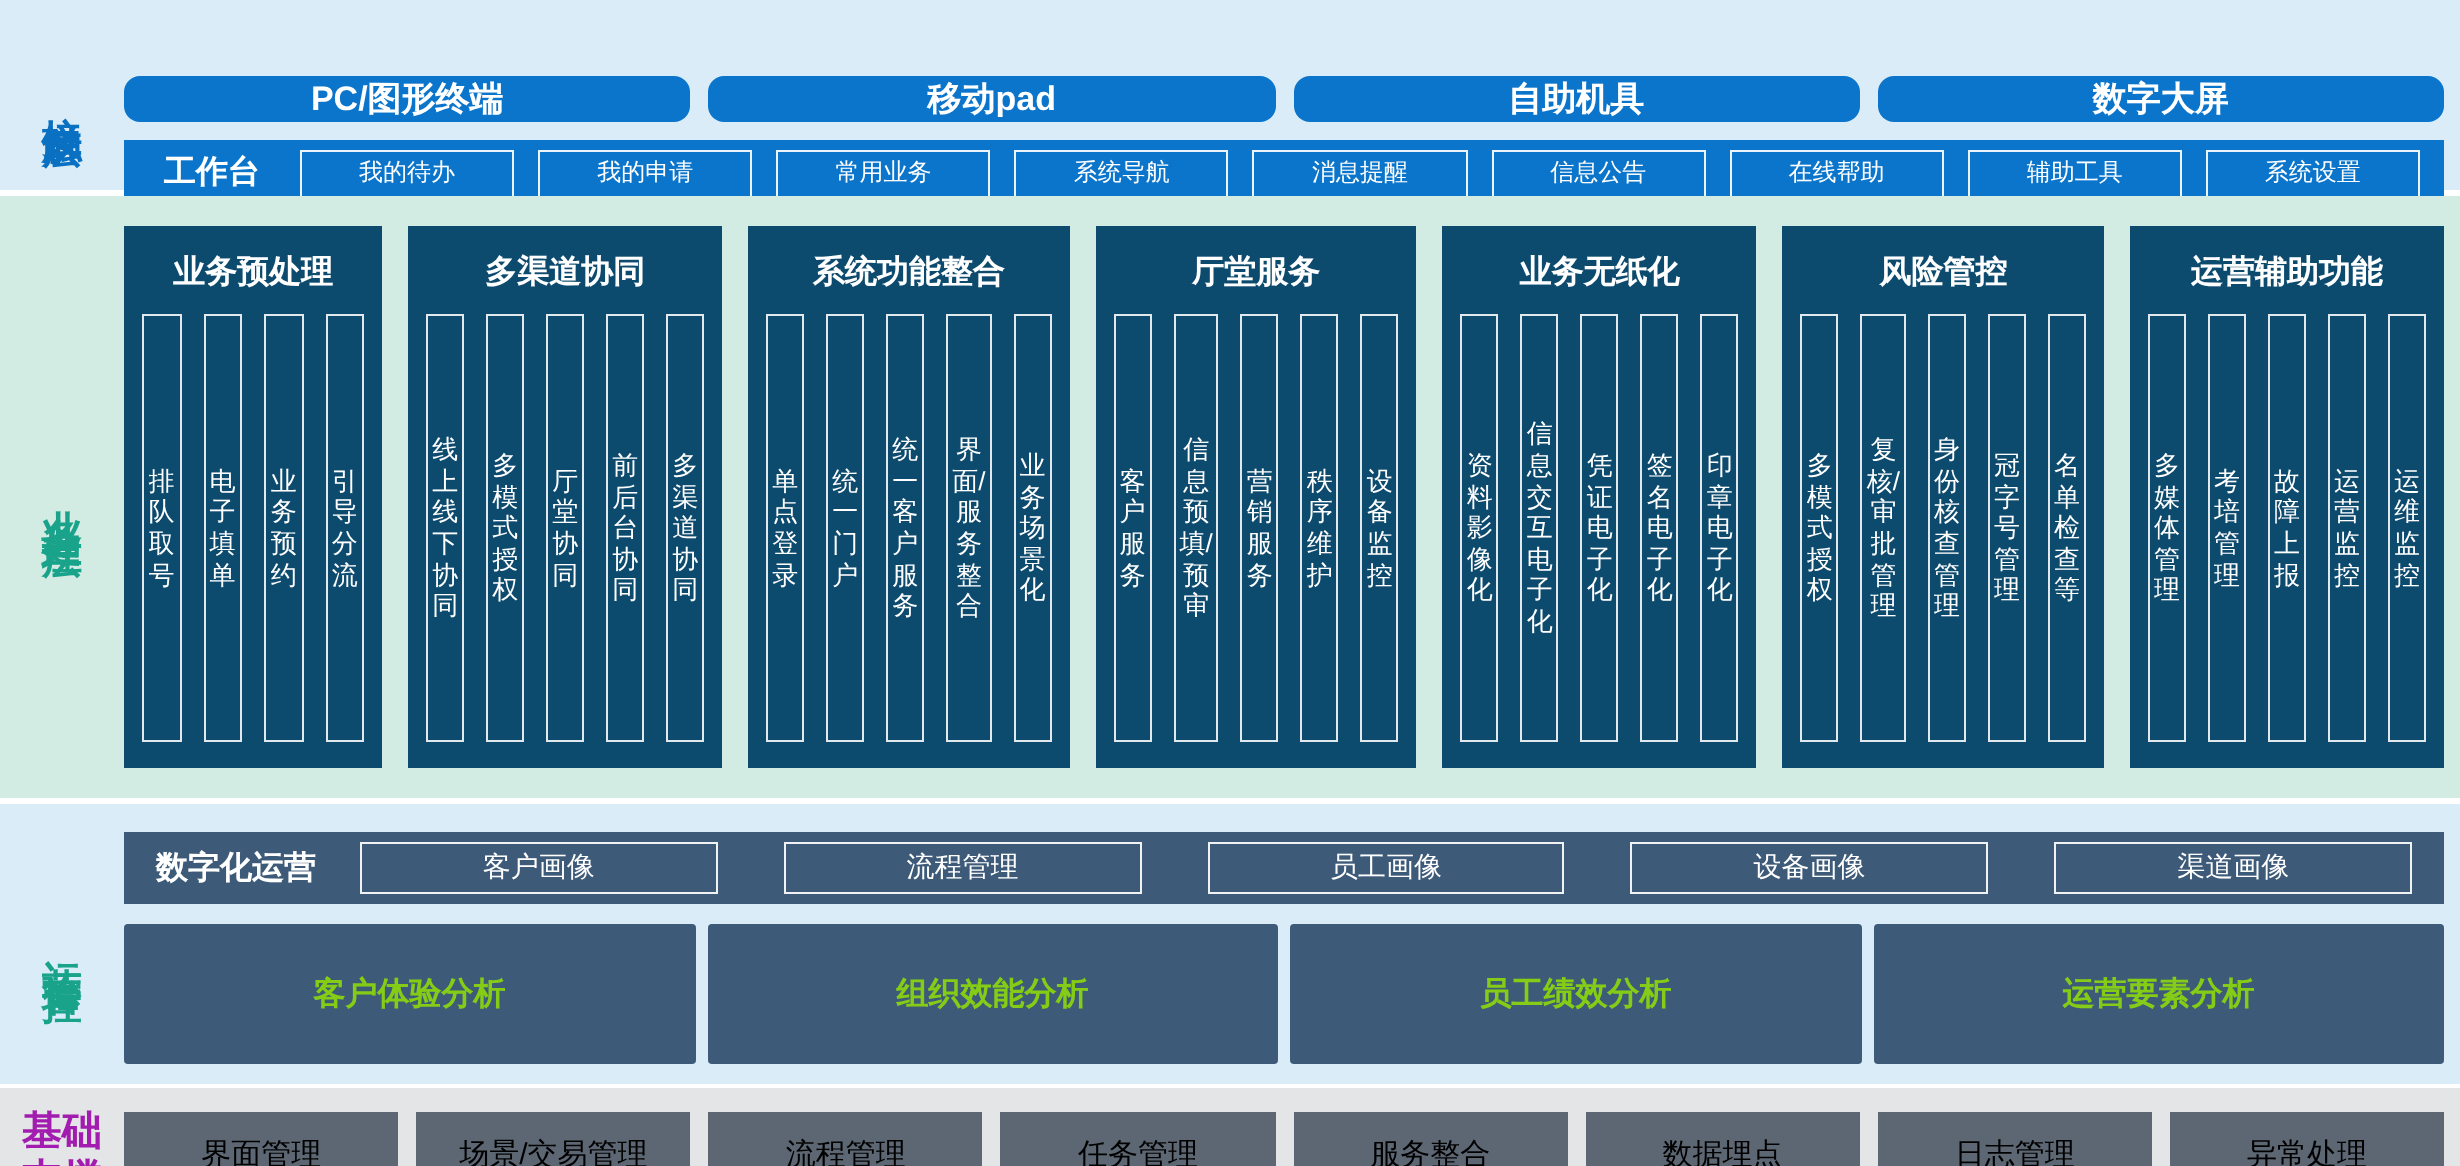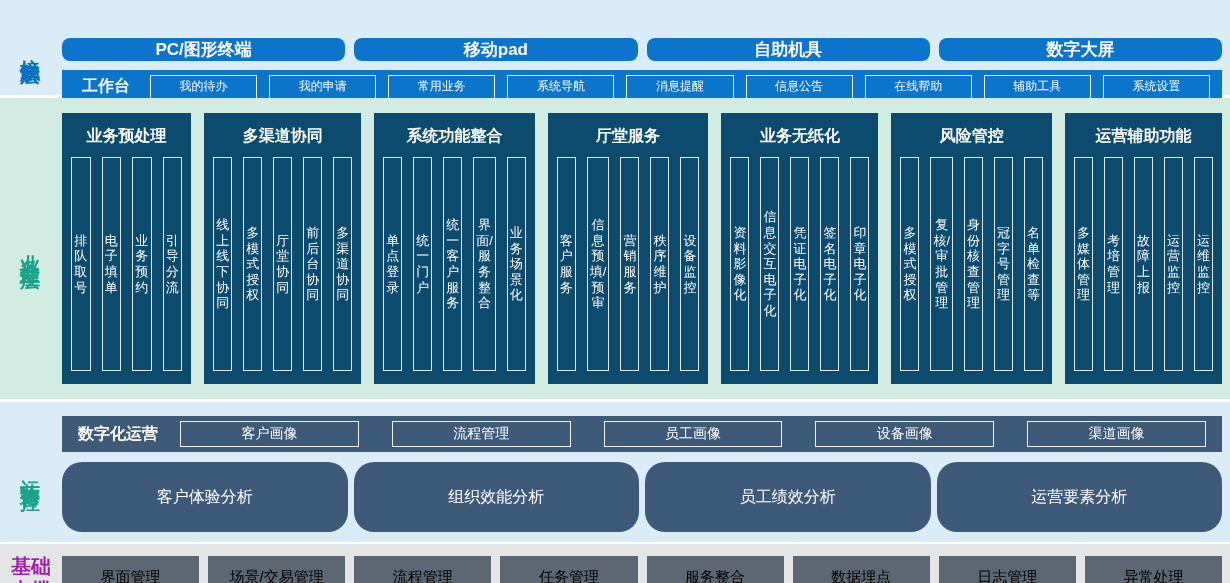--- a/index.html
+++ b/index.html
@@ -52,21 +52,21 @@
   .operation-body{flex:1;display:flex;flex-direction:column;gap:10px;padding:14px 8px 10px 0;box-sizing:border-box;}
   .digital-bar{height:36px;flex:none;background:#3d5a78;display:flex;align-items:center;padding:0 16px;gap:22px;}
   .digital-label{color:#fff;font-weight:bold;font-size:16px;flex:none;}
   .digital-items{flex:1;display:flex;gap:33px;height:26px;}
   .digital-item{
     flex:1;border:1px solid rgba(255,255,255,.92);color:#fff;font-size:14px;
     display:flex;align-items:center;justify-content:center;cursor:pointer;
   }
   .analysis-row{flex:1;display:flex;gap:6px;}
   .analysis-btn{
-    flex:1;background:#3d5a78;border-radius:20px;color:#ffffff;font-weight:normal;font-size:16px;
+    flex:1;background:#3d5a78;border-radius:2px;color:#84cc16;font-weight:bold;font-size:16px;
     display:flex;align-items:center;justify-content:center;cursor:pointer;
   }
 
   
   .foundation{background:#e3e5e7;height:67px;}
   .foundation .layer-label{color:#a21caf;font-size:20px;line-height:1.2;width:62px;}
   .foundation .layer-label span{display:block;width:40px;text-align:center;}
   .foundation-items{flex:1;display:flex;gap:9px;padding:12px 8px 12px 0;box-sizing:border-box;}
   .foundation-btn{
     flex:1;background:#5d6773;color:#000000;font-size:15px;

